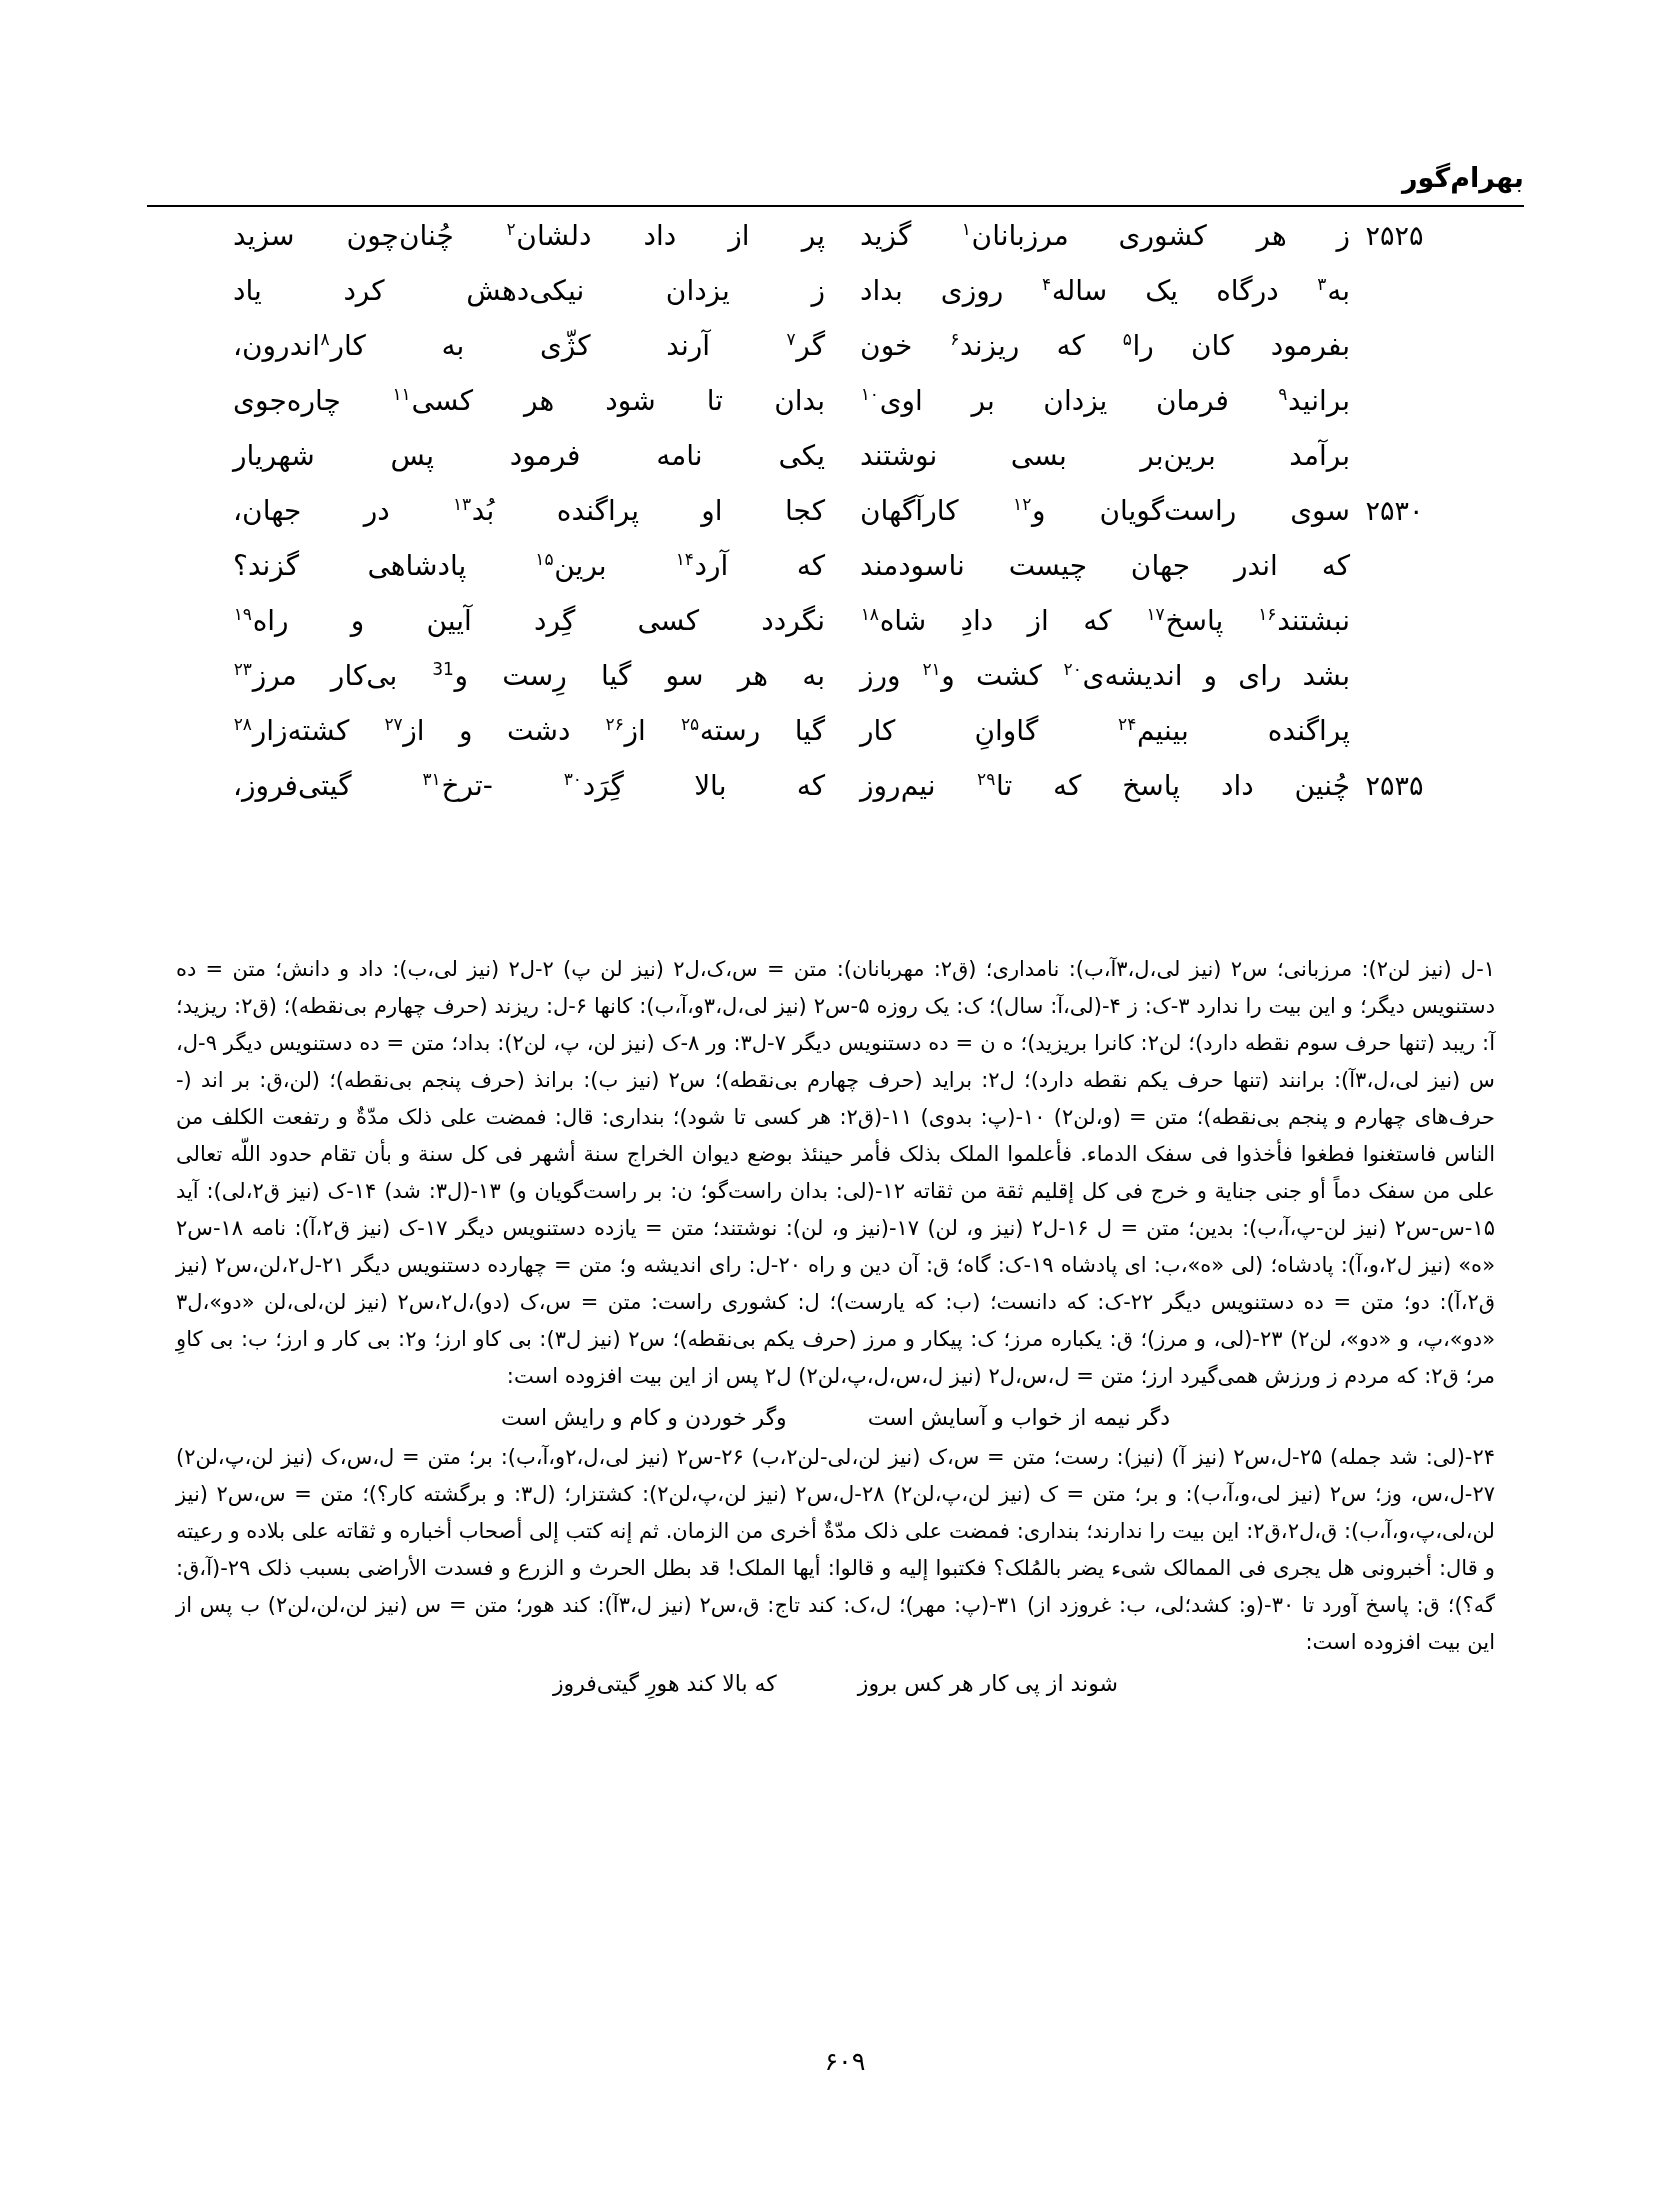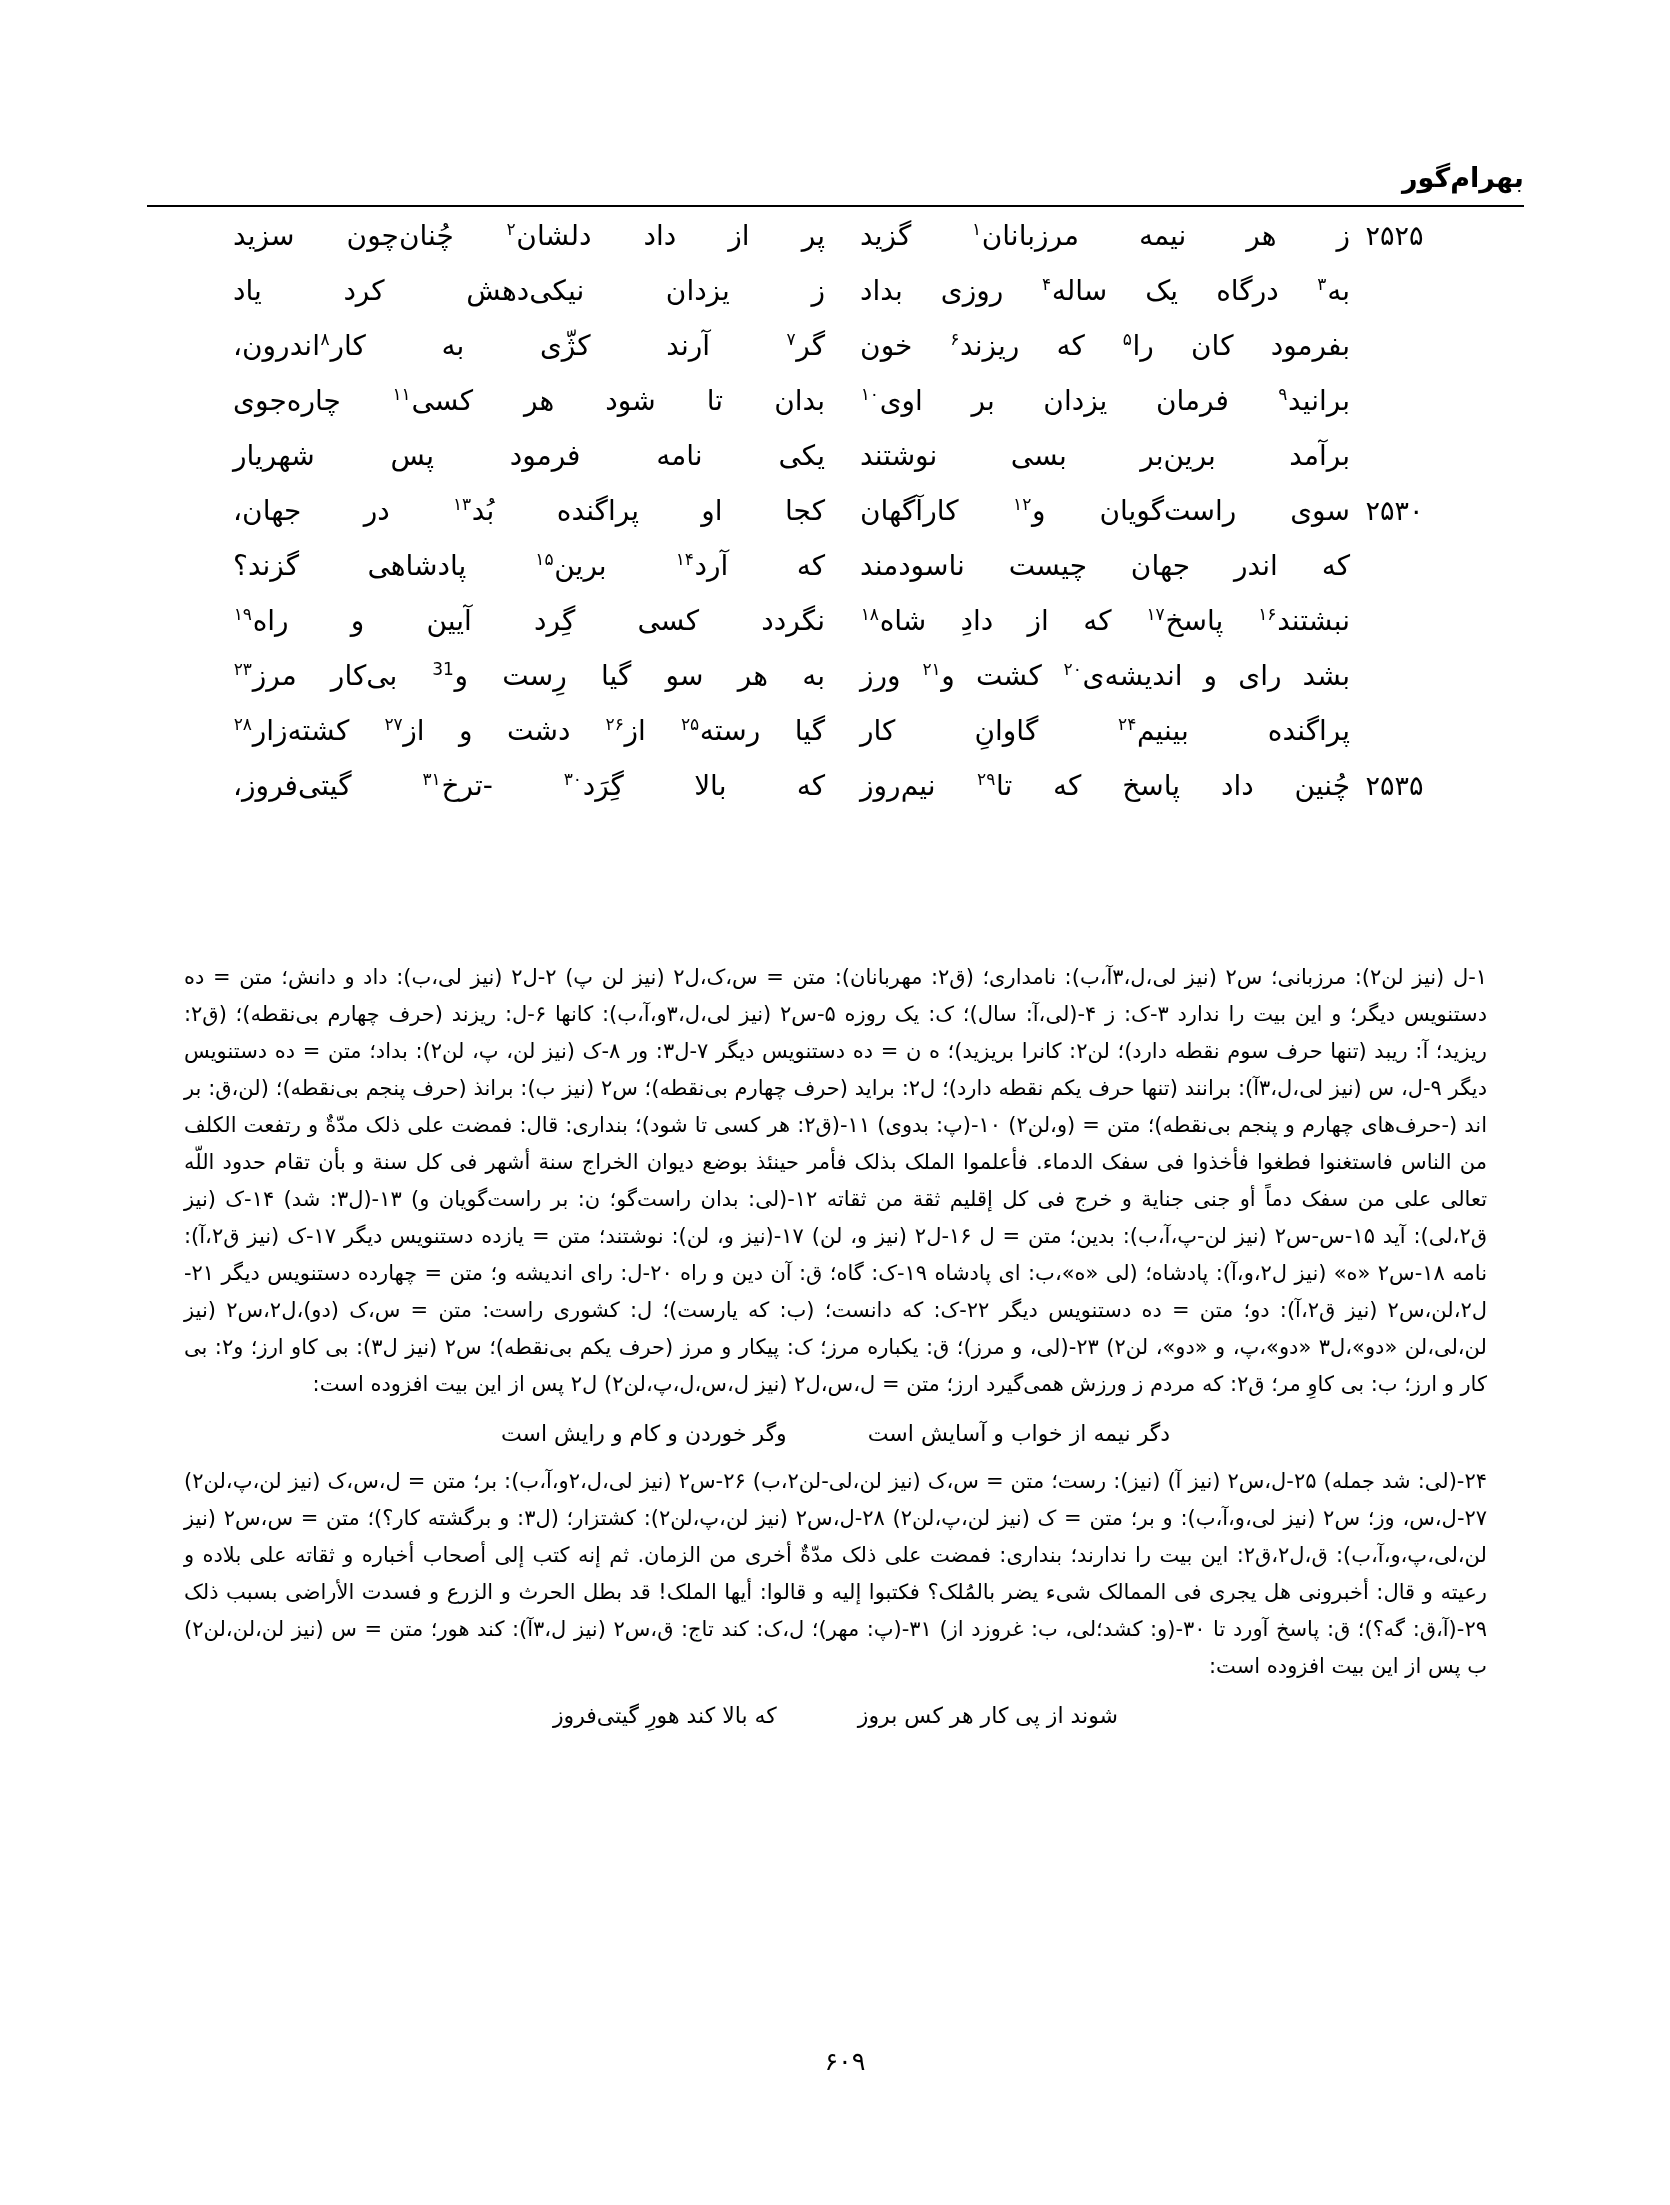--- a/index.html
+++ b/index.html
@@ -106,21 +106,21 @@
   .apparatus {
     position: absolute;
     top: 951px;
     right: 176px;
     left: 176px;
     font-size: 21px;
     line-height: 37px;
     text-align: justify;
   }
   .app-p {
-    margin: 8px;
+    margin: 0;
     text-align: justify;
     text-justify: inter-word;
   }
   .app-verse {
     margin: 0;
     padding: 4px 0 2.7px 0;
     font-size: 22px;
     line-height: 37px;
     display: flex;
     flex-direction: row;
@@ -153,21 +153,21 @@
   </div>
 
   <div class="verse-block">
 
     <div class="bayt">
       <div class="hemi-right">
         <span class="line-no">۲۵۲۵</span>
         <span class="misra">
           <span class="w">ز</span>
             <span class="w">هر</span>
-            <span class="w">نیمه</span>
+            <span class="w">کشوری</span>
             <span class="w">مرزبانان<sup class="note">۱</sup></span>
             <span class="w">گزید</span>
         </span>
       </div>
       <div class="hemi-left">
         <span class="w">پر</span>
           <span class="w">از</span>
           <span class="w">داد</span>
           <span class="w">دلشان<sup class="note">۲</sup></span>
           <span class="w">چُنان‌چون</span>

